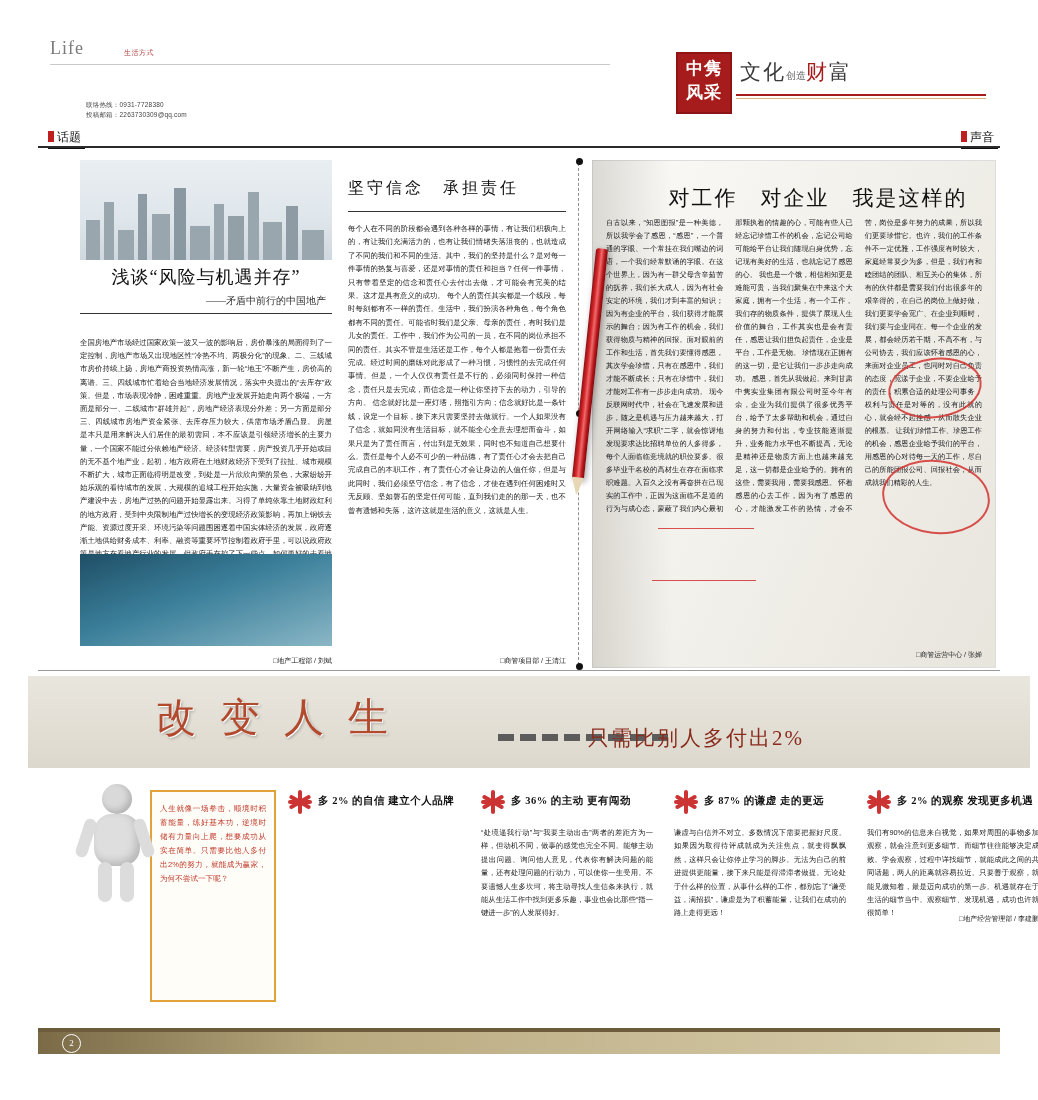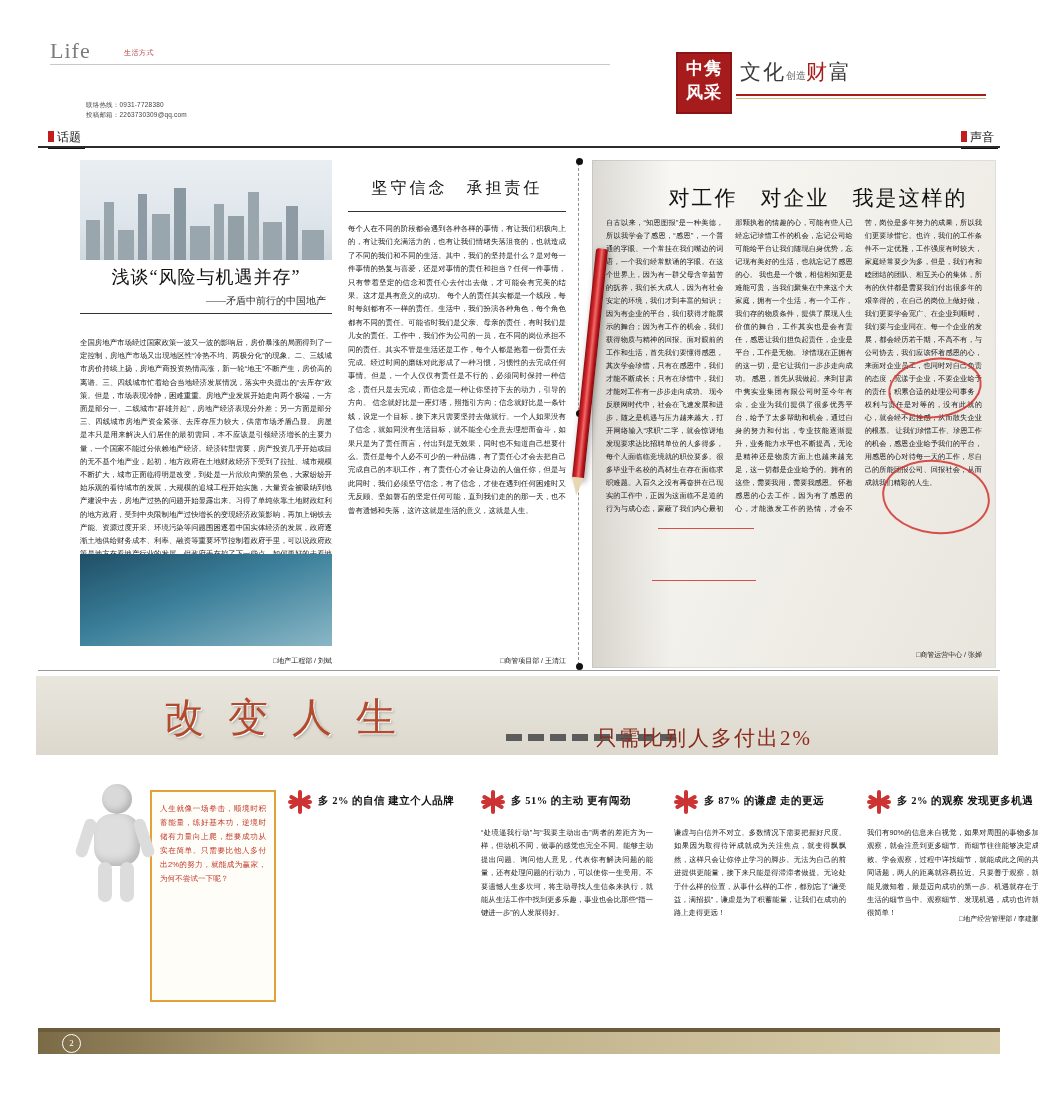--- a/index.html
+++ b/index.html
@@ -1,21 +1,21 @@
 <!DOCTYPE html>
 <html><head>
 <meta charset="utf-8">
 <style>
   html,body{margin:0;padding:0;background:#ffffff;}
   body{width:1038px;height:1100px;position:relative;font-family:"Liberation Sans",sans-serif;color:#1a1a1a;overflow:hidden;}
   .page{position:absolute;inset:0;background:#fff;}
 
   
   .masthead{position:absolute;left:38px;top:34px;width:962px;height:78px;}
-  .life-logo{position:absolute;left:12px;top:4px;font-family:"Liberation Serif",serif;font-size:22px;color:#7b7b7b;letter-spacing:1px;}
+  .life-logo{position:absolute;left:12px;top:4px;font-family:"Liberation Serif",serif;font-size:18px;color:#7b7b7b;letter-spacing:1px;}
   .life-sub{position:absolute;left:86px;top:14px;font-size:7px;color:#b03a3a;letter-spacing:.5px;}
   .mast-rule{position:absolute;left:12px;top:30px;width:560px;height:1px;background:#c9c9c9;}
   .mast-contact{position:absolute;left:48px;top:66px;font-size:6.5px;color:#444;line-height:10px;letter-spacing:.2px;}
   .mast-right{position:absolute;right:0;top:16px;width:330px;height:60px;}
   .seal{position:absolute;left:6px;top:2px;width:52px;height:58px;background:#a61c1c;border:2px solid #8d1414;}
   .seal span{display:block;text-align:center;color:#fff;font-family:"Liberation Serif",serif;font-size:17px;line-height:19px;font-weight:bold;letter-spacing:1px;padding-top:5px;}
   .mast-words{position:absolute;left:70px;top:8px;font-family:"Liberation Serif",serif;font-size:21px;color:#3a3a3a;letter-spacing:2px;text-align:center;}
   .mast-words .small{font-size:10px;color:#6a6a6a;letter-spacing:0;}
   .mast-words .red{color:#a61c1c;}
   .mast-underline{position:absolute;left:66px;top:44px;width:250px;height:2px;background:#a61c1c;}
@@ -39,21 +39,21 @@
   .headline-wrap{position:absolute;left:0;top:104px;width:252px;}
   .headline{font-family:"Liberation Serif",serif;font-size:18px;color:#111;letter-spacing:1px;line-height:26px;text-align:center;}
   .subhead{font-family:"Liberation Serif",serif;font-size:10px;color:#333;text-align:right;padding-right:6px;margin-top:4px;}
   .hl-rule{width:252px;height:1px;background:#333;margin-top:5px;}
   .body-left{position:absolute;left:0;top:176px;width:252px;font-size:7.4px;line-height:13.2px;color:#1a1a1a;text-align:justify;text-justify:inter-ideograph;}
   .photo-bottom{position:absolute;left:0;bottom:22px;width:252px;height:92px;background:linear-gradient(160deg,#1f4f66,#3b7f9a 45%,#8ab7c6);overflow:hidden;}
   .sign-left{position:absolute;left:0;bottom:2px;width:252px;text-align:right;font-size:7px;color:#222;}
 
   
   .col-mid{position:absolute;left:348px;top:160px;width:218px;height:508px;}
-  .mid-title{font-family:"Liberation Serif",serif;font-size:16px;letter-spacing:3px;text-align:center;color:#111;padding-top:18px;}
+  .mid-title{font-family:"Liberation Serif",serif;font-size:16px;letter-spacing:3px;text-align:left;color:#111;padding-top:18px;}
   .mid-rule{width:218px;height:1px;background:#333;margin-top:12px;}
   .body-mid{margin-top:10px;font-size:7.4px;line-height:13.4px;text-align:justify;text-justify:inter-ideograph;}
   .sign-mid{position:absolute;left:0;bottom:2px;width:218px;text-align:right;font-size:7px;color:#222;}
 
   
   .vdiv{position:absolute;left:578px;top:158px;width:1px;height:512px;border-left:1px dashed #8f8f8f;}
   .vdot{position:absolute;left:-3px;width:7px;height:7px;border-radius:50%;background:#111;}
 
   
   .col-right{position:absolute;left:592px;top:160px;width:404px;height:508px;background:linear-gradient(115deg,#fbfaf7 0%,#f4f2ed 40%,#e8e5dd 100%);box-shadow:0 0 0 1px #ddd inset;}
@@ -62,21 +62,21 @@
   .right-body{position:absolute;left:14px;top:56px;width:376px;height:424px;font-size:7.2px;line-height:13px;color:#15151a;
               column-count:3;column-gap:12px;text-align:justify;text-justify:inter-ideograph;}
   .sign-right{position:absolute;right:14px;bottom:8px;font-size:7px;color:#222;}
   .pen{position:absolute;left:-8px;top:88px;width:12px;height:232px;transform:rotate(6deg);
        background:linear-gradient(90deg,#8d0f12,#d6282c 30%,#f06a6a 50%,#b31418 80%,#7e0c10);border-radius:3px;box-shadow:2px 2px 6px rgba(0,0,0,.35);}
   .pen:after{content:"";position:absolute;left:0;bottom:-16px;width:0;height:0;border-left:6px solid transparent;border-right:6px solid transparent;border-top:18px solid #e8d7b4;}
   .circle-mark{position:absolute;border:2px solid #d2332f;border-radius:50%;opacity:.85;}
   .underline-mark{position:absolute;height:0;border-top:1.6px solid #d2332f;opacity:.85;}
 
   
-  .band{position:absolute;left:36px;top:676px;width:962px;height:79px;background:linear-gradient(180deg,#e9e6de,#dcd8cd);}
+  .band{position:absolute;left:28px;top:676px;width:962px;height:92px;background:linear-gradient(180deg,#e9e6de,#dcd8cd);padding-left:40px;}
   .band-title{position:absolute;left:128px;top:14px;font-family:"Liberation Serif",serif;font-size:40px;letter-spacing:24px;color:#b24a2e;
               text-shadow:1px 1px 0 #fff,2px 2px 3px rgba(0,0,0,.25);}
   .band-sub{position:absolute;left:560px;top:48px;font-family:"Liberation Serif",serif;font-size:21px;color:#8a2b1c;letter-spacing:2px;}
   .band-dash{position:absolute;left:470px;top:58px;width:170px;height:7px;background:repeating-linear-gradient(90deg,#5c5c5c 0 16px,transparent 16px 22px);}
 
   
   .lower{position:absolute;left:38px;top:780px;width:962px;height:240px;}
   .mascot-box{position:absolute;left:112px;top:10px;width:122px;height:208px;border:2px solid #e2a23a;background:#fffdf7;}
   .mascot-text{position:absolute;left:8px;top:10px;width:106px;font-size:7.6px;line-height:14px;color:#c0392b;text-align:justify;}
   .mascot-fig{position:absolute;left:38px;top:4px;width:86px;height:128px;}
@@ -238,21 +238,21 @@
       </div>
       <div class="c4" style="left:193px">
         <div class="ico">
             <div class="snow">
               <i></i>
               <i></i>
               <i></i>
               <i></i>
             </div>
           </div>
-        <h4>多 51% 的主动 更有闯劲</h4>
+        <h4>多 36% 的主动 更有闯劲</h4>
         <div class="txt">“处境逼我行动”与“我要主动出击”两者的差距方为一样，但动机不同，做事的感觉也完全不同。能够主动提出问题、询问他人意见，代表你有解决问题的能量，还有处理问题的行动力，可以使你一生受用。不要遗憾人生多坎坷，将主动寻找人生信条来执行，就能从生活工作中找到更多乐趣，事业也会比那些“指一键进一步”的人发展得好。</div>
       </div>
       <div class="c4" style="left:386px">
         <div class="ico">
             <div class="snow">
               <i></i>
               <i></i>
               <i></i>
               <i></i>
             </div>

